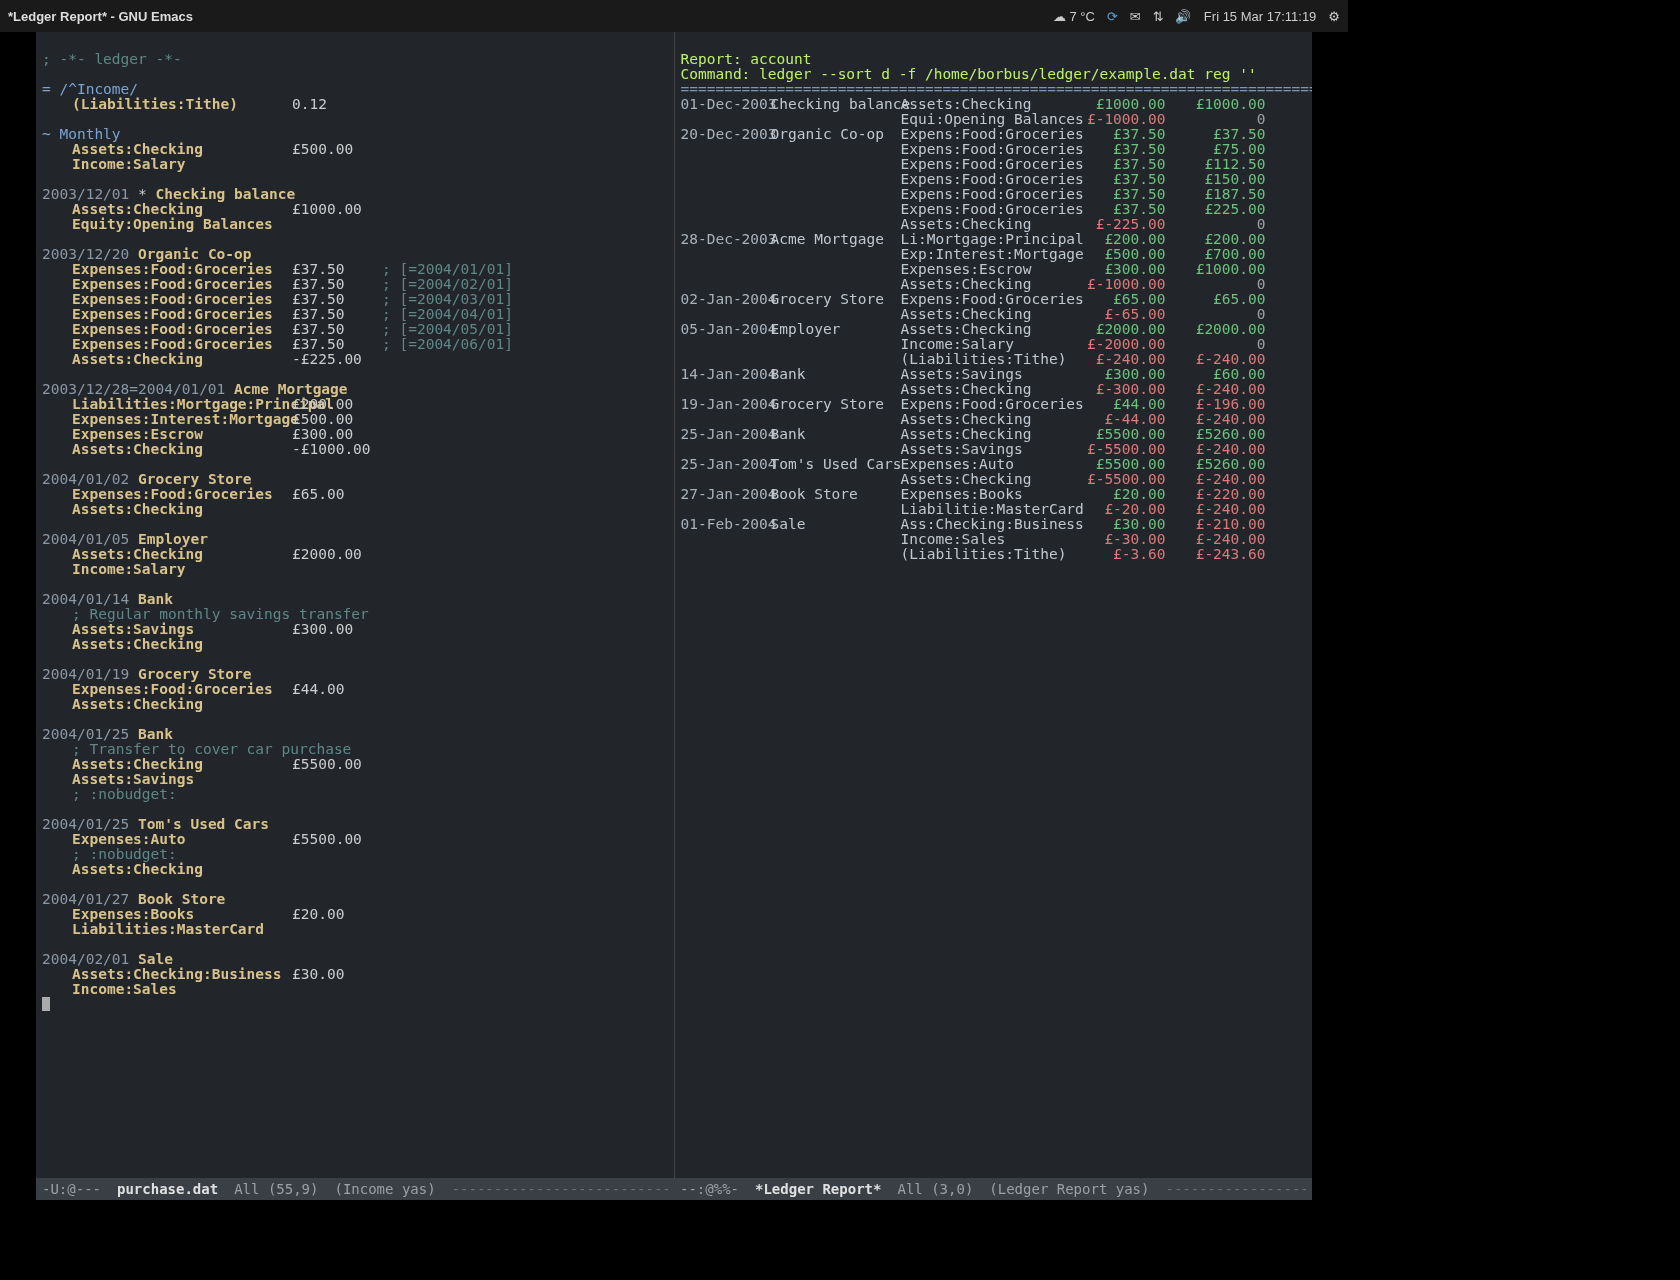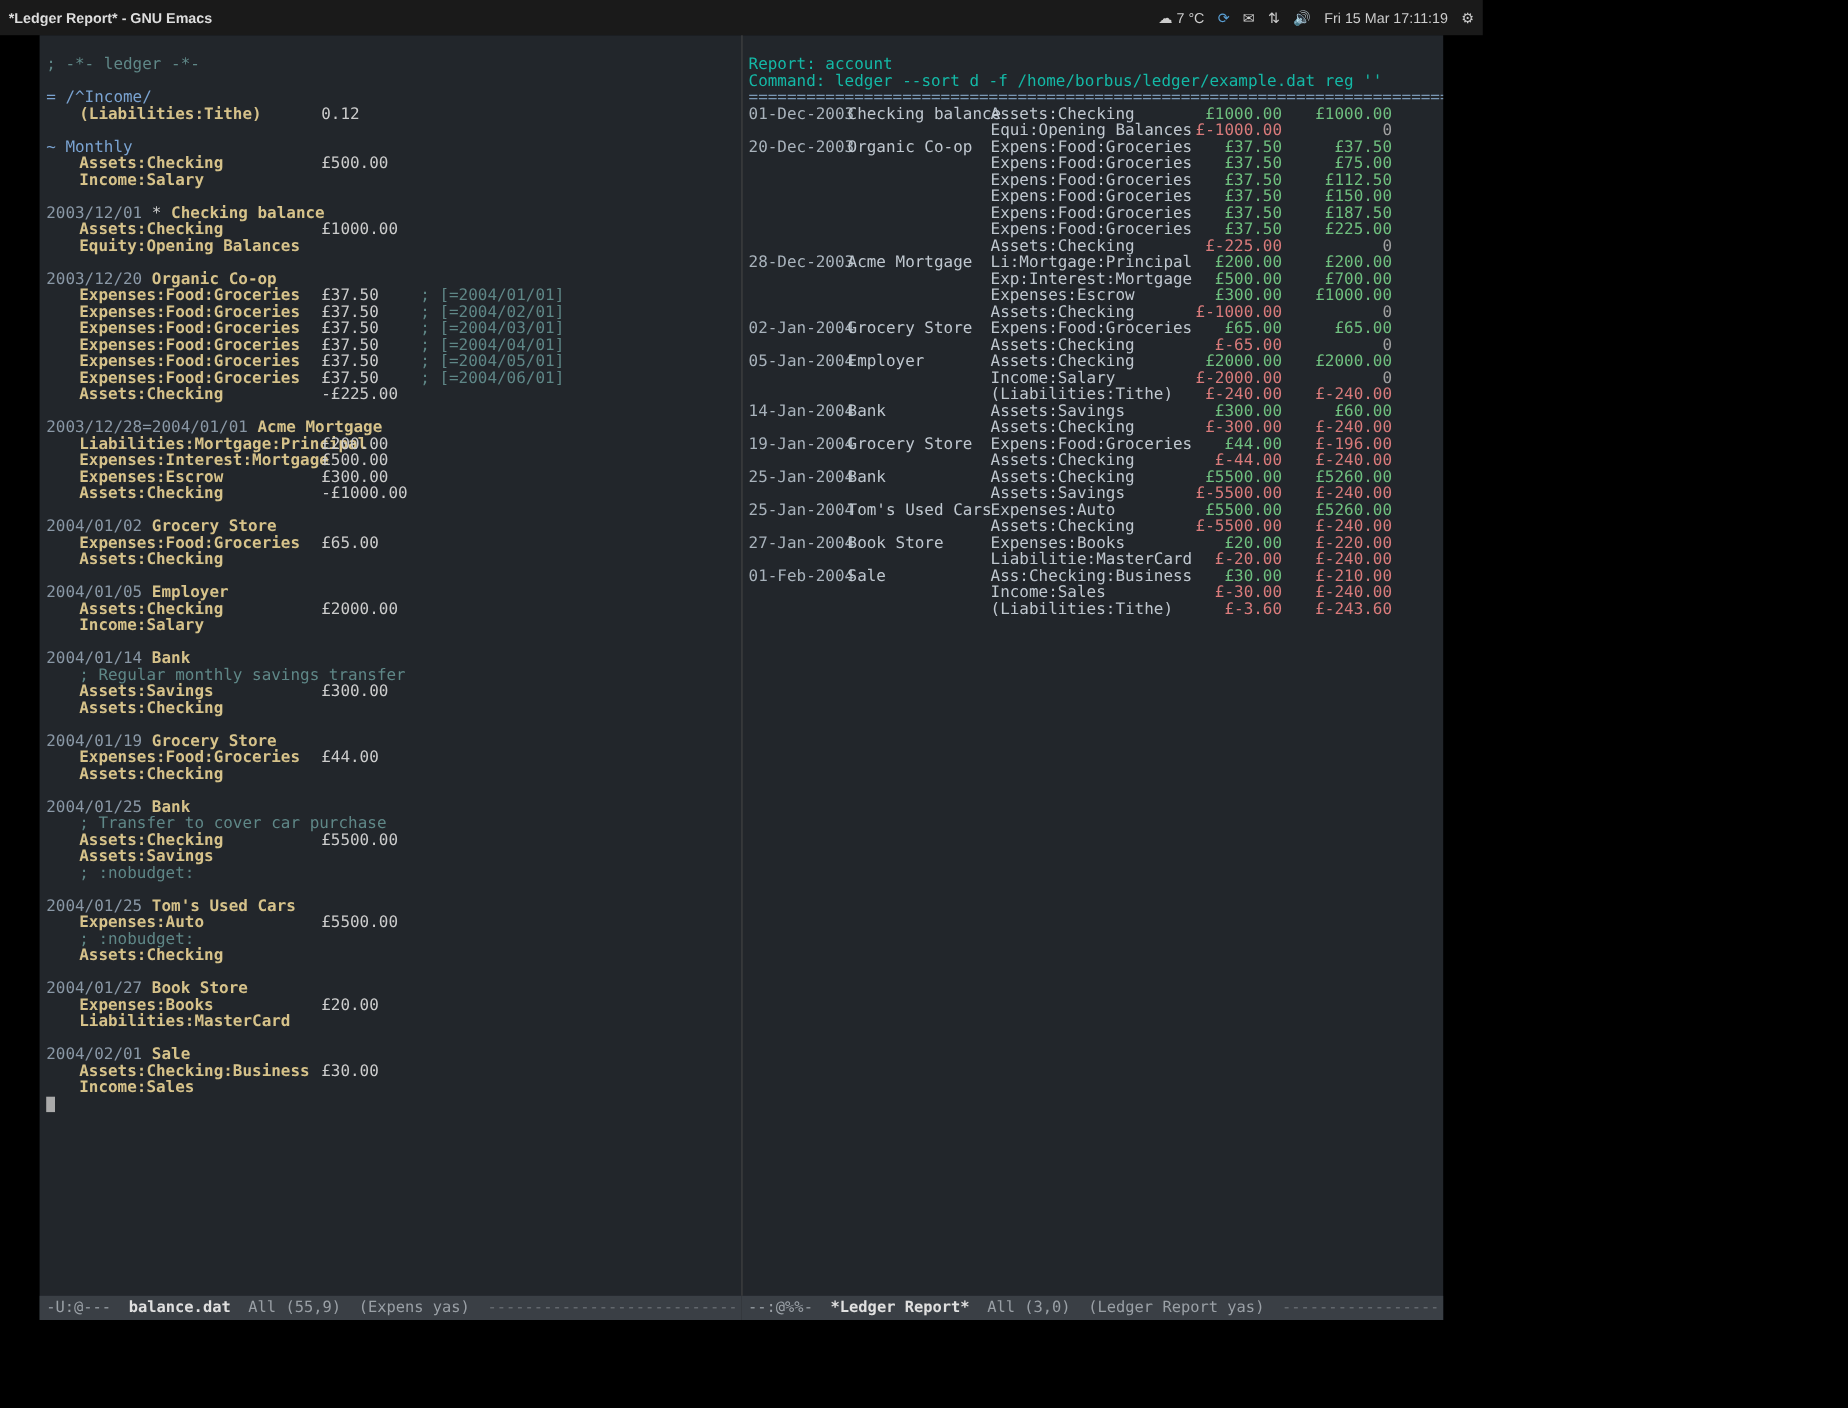--- a/index.html
+++ b/index.html
@@ -23,21 +23,21 @@
   .ln { display: flex; height: 15px; line-height: 15px; }
   .ind1 { width: 30px; }
   .col-l { display:inline-block; }
   .amt  { display:inline-block; }
   .c-date { color:#8a98a6; }
   .c-payee { color:#d6c28a; font-weight:bold; }
   .c-acct { color:#d6c28a; font-weight:bold; }
   .c-amt  { color:#cccccc; }
   .c-cmt  { color:#5f8787; }
   .c-dir  { color:#7aa3d1; }
-  .c-hdr  { color:#14b8a6; }
+  .c-hdr  { color:#bef264; }
   .hr { color:#7a98b5; letter-spacing:0; }
   
   .r-row { display:flex; height:15px; line-height:15px; }
   .rc-date  { width: 90px; color:#a8b2bb; }
   .rc-payee { width: 130px; color:#bfc7cf; }
   .rc-acct  { width: 165px; color:#bfc7cf; }
   .rc-a1    { width: 100px; text-align:right; }
   .rc-a2    { width: 100px; text-align:right; }
   .pos { color:#6fbf7f; }
   .neg { color:#d97b7b; }
@@ -65,23 +65,23 @@
 <div class="emacs">
   <div class="splits">
 
     <div class="pane left" id="pane-left"><div class="ln"><span class="c-cmt">; -*- ledger -*-</span></div><div class="ln">&nbsp;</div><div class="ln"><span class="c-dir">= /^Income/</span></div><div class="ln"><span class="ind1"></span><span class="c-acct col-l" style="width:220px">(Liabilities:Tithe)</span><span class="c-amt amt" style="width:90px">0.12</span></div><div class="ln">&nbsp;</div><div class="ln"><span class="c-dir">~ Monthly</span></div><div class="ln"><span class="ind1"></span><span class="c-acct col-l" style="width:220px">Assets:Checking</span><span class="c-amt amt" style="width:90px">£500.00</span></div><div class="ln"><span class="ind1"></span><span class="c-acct col-l" style="width:220px">Income:Salary</span><span class="c-amt amt" style="width:90px"></span></div><div class="ln">&nbsp;</div><div class="ln"><span class="c-date">2003/12/01</span><span> * </span><span class="c-payee">Checking balance</span></div><div class="ln"><span class="ind1"></span><span class="c-acct col-l" style="width:220px">Assets:Checking</span><span class="c-amt amt" style="width:90px">£1000.00</span></div><div class="ln"><span class="ind1"></span><span class="c-acct col-l" style="width:220px">Equity:Opening Balances</span><span class="c-amt amt" style="width:90px"></span></div><div class="ln">&nbsp;</div><div class="ln"><span class="c-date">2003/12/20</span><span> </span><span class="c-payee">Organic Co-op</span></div><div class="ln"><span class="ind1"></span><span class="c-acct col-l" style="width:220px">Expenses:Food:Groceries</span><span class="c-amt amt" style="width:90px">£37.50</span>   <span class="c-cmt">; [=2004/01/01]</span></div><div class="ln"><span class="ind1"></span><span class="c-acct col-l" style="width:220px">Expenses:Food:Groceries</span><span class="c-amt amt" style="width:90px">£37.50</span>   <span class="c-cmt">; [=2004/02/01]</span></div><div class="ln"><span class="ind1"></span><span class="c-acct col-l" style="width:220px">Expenses:Food:Groceries</span><span class="c-amt amt" style="width:90px">£37.50</span>   <span class="c-cmt">; [=2004/03/01]</span></div><div class="ln"><span class="ind1"></span><span class="c-acct col-l" style="width:220px">Expenses:Food:Groceries</span><span class="c-amt amt" style="width:90px">£37.50</span>   <span class="c-cmt">; [=2004/04/01]</span></div><div class="ln"><span class="ind1"></span><span class="c-acct col-l" style="width:220px">Expenses:Food:Groceries</span><span class="c-amt amt" style="width:90px">£37.50</span>   <span class="c-cmt">; [=2004/05/01]</span></div><div class="ln"><span class="ind1"></span><span class="c-acct col-l" style="width:220px">Expenses:Food:Groceries</span><span class="c-amt amt" style="width:90px">£37.50</span>   <span class="c-cmt">; [=2004/06/01]</span></div><div class="ln"><span class="ind1"></span><span class="c-acct col-l" style="width:220px">Assets:Checking</span><span class="c-amt amt" style="width:90px">-£225.00</span></div><div class="ln">&nbsp;</div><div class="ln"><span class="c-date">2003/12/28=2004/01/01</span><span> </span><span class="c-payee">Acme Mortgage</span></div><div class="ln"><span class="ind1"></span><span class="c-acct col-l" style="width:220px">Liabilities:Mortgage:Principal</span><span class="c-amt amt" style="width:90px">£200.00</span></div><div class="ln"><span class="ind1"></span><span class="c-acct col-l" style="width:220px">Expenses:Interest:Mortgage</span><span class="c-amt amt" style="width:90px">£500.00</span></div><div class="ln"><span class="ind1"></span><span class="c-acct col-l" style="width:220px">Expenses:Escrow</span><span class="c-amt amt" style="width:90px">£300.00</span></div><div class="ln"><span class="ind1"></span><span class="c-acct col-l" style="width:220px">Assets:Checking</span><span class="c-amt amt" style="width:90px">-£1000.00</span></div><div class="ln">&nbsp;</div><div class="ln"><span class="c-date">2004/01/02</span><span> </span><span class="c-payee">Grocery Store</span></div><div class="ln"><span class="ind1"></span><span class="c-acct col-l" style="width:220px">Expenses:Food:Groceries</span><span class="c-amt amt" style="width:90px">£65.00</span></div><div class="ln"><span class="ind1"></span><span class="c-acct col-l" style="width:220px">Assets:Checking</span><span class="c-amt amt" style="width:90px"></span></div><div class="ln">&nbsp;</div><div class="ln"><span class="c-date">2004/01/05</span><span> </span><span class="c-payee">Employer</span></div><div class="ln"><span class="ind1"></span><span class="c-acct col-l" style="width:220px">Assets:Checking</span><span class="c-amt amt" style="width:90px">£2000.00</span></div><div class="ln"><span class="ind1"></span><span class="c-acct col-l" style="width:220px">Income:Salary</span><span class="c-amt amt" style="width:90px"></span></div><div class="ln">&nbsp;</div><div class="ln"><span class="c-date">2004/01/14</span><span> </span><span class="c-payee">Bank</span></div><div class="ln"><span class="ind1"></span><span class="c-cmt">; Regular monthly savings transfer</span></div><div class="ln"><span class="ind1"></span><span class="c-acct col-l" style="width:220px">Assets:Savings</span><span class="c-amt amt" style="width:90px">£300.00</span></div><div class="ln"><span class="ind1"></span><span class="c-acct col-l" style="width:220px">Assets:Checking</span><span class="c-amt amt" style="width:90px"></span></div><div class="ln">&nbsp;</div><div class="ln"><span class="c-date">2004/01/19</span><span> </span><span class="c-payee">Grocery Store</span></div><div class="ln"><span class="ind1"></span><span class="c-acct col-l" style="width:220px">Expenses:Food:Groceries</span><span class="c-amt amt" style="width:90px">£44.00</span></div><div class="ln"><span class="ind1"></span><span class="c-acct col-l" style="width:220px">Assets:Checking</span><span class="c-amt amt" style="width:90px"></span></div><div class="ln">&nbsp;</div><div class="ln"><span class="c-date">2004/01/25</span><span> </span><span class="c-payee">Bank</span></div><div class="ln"><span class="ind1"></span><span class="c-cmt">; Transfer to cover car purchase</span></div><div class="ln"><span class="ind1"></span><span class="c-acct col-l" style="width:220px">Assets:Checking</span><span class="c-amt amt" style="width:90px">£5500.00</span></div><div class="ln"><span class="ind1"></span><span class="c-acct col-l" style="width:220px">Assets:Savings</span><span class="c-amt amt" style="width:90px"></span></div><div class="ln"><span class="ind1"></span><span class="c-cmt">; :nobudget:</span></div><div class="ln">&nbsp;</div><div class="ln"><span class="c-date">2004/01/25</span><span> </span><span class="c-payee">Tom's Used Cars</span></div><div class="ln"><span class="ind1"></span><span class="c-acct col-l" style="width:220px">Expenses:Auto</span><span class="c-amt amt" style="width:90px">£5500.00</span></div><div class="ln"><span class="ind1"></span><span class="c-cmt">; :nobudget:</span></div><div class="ln"><span class="ind1"></span><span class="c-acct col-l" style="width:220px">Assets:Checking</span><span class="c-amt amt" style="width:90px"></span></div><div class="ln">&nbsp;</div><div class="ln"><span class="c-date">2004/01/27</span><span> </span><span class="c-payee">Book Store</span></div><div class="ln"><span class="ind1"></span><span class="c-acct col-l" style="width:220px">Expenses:Books</span><span class="c-amt amt" style="width:90px">£20.00</span></div><div class="ln"><span class="ind1"></span><span class="c-acct col-l" style="width:220px">Liabilities:MasterCard</span><span class="c-amt amt" style="width:90px"></span></div><div class="ln">&nbsp;</div><div class="ln"><span class="c-date">2004/02/01</span><span> </span><span class="c-payee">Sale</span></div><div class="ln"><span class="ind1"></span><span class="c-acct col-l" style="width:220px">Assets:Checking:Business</span><span class="c-amt amt" style="width:90px">£30.00</span></div><div class="ln"><span class="ind1"></span><span class="c-acct col-l" style="width:220px">Income:Sales</span><span class="c-amt amt" style="width:90px"></span></div><div class="ln"><span class="cursor"></span></div></div>
 
     <div class="pane right" id="pane-right"><div class="ln"><span class="c-hdr">Report: account</span></div><div class="ln"><span class="c-hdr">Command: ledger --sort d -f /home/borbus/ledger/example.dat reg ''</span></div><div class="ln hr">====================================================================================================</div><div class="r-row"><span class="rc-date">01-Dec-2003</span><span class="rc-payee">Checking balance</span><span class="rc-acct">Assets:Checking</span><span class="rc-a1 pos">£1000.00</span><span class="rc-a2 pos">£1000.00</span></div><div class="r-row"><span class="rc-date"></span><span class="rc-payee"></span><span class="rc-acct">Equi:Opening Balances</span><span class="rc-a1 neg">£-1000.00</span><span class="rc-a2 zero">0</span></div><div class="r-row"><span class="rc-date">20-Dec-2003</span><span class="rc-payee">Organic Co-op</span><span class="rc-acct">Expens:Food:Groceries</span><span class="rc-a1 pos">£37.50</span><span class="rc-a2 pos">£37.50</span></div><div class="r-row"><span class="rc-date"></span><span class="rc-payee"></span><span class="rc-acct">Expens:Food:Groceries</span><span class="rc-a1 pos">£37.50</span><span class="rc-a2 pos">£75.00</span></div><div class="r-row"><span class="rc-date"></span><span class="rc-payee"></span><span class="rc-acct">Expens:Food:Groceries</span><span class="rc-a1 pos">£37.50</span><span class="rc-a2 pos">£112.50</span></div><div class="r-row"><span class="rc-date"></span><span class="rc-payee"></span><span class="rc-acct">Expens:Food:Groceries</span><span class="rc-a1 pos">£37.50</span><span class="rc-a2 pos">£150.00</span></div><div class="r-row"><span class="rc-date"></span><span class="rc-payee"></span><span class="rc-acct">Expens:Food:Groceries</span><span class="rc-a1 pos">£37.50</span><span class="rc-a2 pos">£187.50</span></div><div class="r-row"><span class="rc-date"></span><span class="rc-payee"></span><span class="rc-acct">Expens:Food:Groceries</span><span class="rc-a1 pos">£37.50</span><span class="rc-a2 pos">£225.00</span></div><div class="r-row"><span class="rc-date"></span><span class="rc-payee"></span><span class="rc-acct">Assets:Checking</span><span class="rc-a1 neg">£-225.00</span><span class="rc-a2 zero">0</span></div><div class="r-row"><span class="rc-date">28-Dec-2003</span><span class="rc-payee">Acme Mortgage</span><span class="rc-acct">Li:Mortgage:Principal</span><span class="rc-a1 pos">£200.00</span><span class="rc-a2 pos">£200.00</span></div><div class="r-row"><span class="rc-date"></span><span class="rc-payee"></span><span class="rc-acct">Exp:Interest:Mortgage</span><span class="rc-a1 pos">£500.00</span><span class="rc-a2 pos">£700.00</span></div><div class="r-row"><span class="rc-date"></span><span class="rc-payee"></span><span class="rc-acct">Expenses:Escrow</span><span class="rc-a1 pos">£300.00</span><span class="rc-a2 pos">£1000.00</span></div><div class="r-row"><span class="rc-date"></span><span class="rc-payee"></span><span class="rc-acct">Assets:Checking</span><span class="rc-a1 neg">£-1000.00</span><span class="rc-a2 zero">0</span></div><div class="r-row"><span class="rc-date">02-Jan-2004</span><span class="rc-payee">Grocery Store</span><span class="rc-acct">Expens:Food:Groceries</span><span class="rc-a1 pos">£65.00</span><span class="rc-a2 pos">£65.00</span></div><div class="r-row"><span class="rc-date"></span><span class="rc-payee"></span><span class="rc-acct">Assets:Checking</span><span class="rc-a1 neg">£-65.00</span><span class="rc-a2 zero">0</span></div><div class="r-row"><span class="rc-date">05-Jan-2004</span><span class="rc-payee">Employer</span><span class="rc-acct">Assets:Checking</span><span class="rc-a1 pos">£2000.00</span><span class="rc-a2 pos">£2000.00</span></div><div class="r-row"><span class="rc-date"></span><span class="rc-payee"></span><span class="rc-acct">Income:Salary</span><span class="rc-a1 neg">£-2000.00</span><span class="rc-a2 zero">0</span></div><div class="r-row"><span class="rc-date"></span><span class="rc-payee"></span><span class="rc-acct">(Liabilities:Tithe)</span><span class="rc-a1 neg">£-240.00</span><span class="rc-a2 neg">£-240.00</span></div><div class="r-row"><span class="rc-date">14-Jan-2004</span><span class="rc-payee">Bank</span><span class="rc-acct">Assets:Savings</span><span class="rc-a1 pos">£300.00</span><span class="rc-a2 pos">£60.00</span></div><div class="r-row"><span class="rc-date"></span><span class="rc-payee"></span><span class="rc-acct">Assets:Checking</span><span class="rc-a1 neg">£-300.00</span><span class="rc-a2 neg">£-240.00</span></div><div class="r-row"><span class="rc-date">19-Jan-2004</span><span class="rc-payee">Grocery Store</span><span class="rc-acct">Expens:Food:Groceries</span><span class="rc-a1 pos">£44.00</span><span class="rc-a2 neg">£-196.00</span></div><div class="r-row"><span class="rc-date"></span><span class="rc-payee"></span><span class="rc-acct">Assets:Checking</span><span class="rc-a1 neg">£-44.00</span><span class="rc-a2 neg">£-240.00</span></div><div class="r-row"><span class="rc-date">25-Jan-2004</span><span class="rc-payee">Bank</span><span class="rc-acct">Assets:Checking</span><span class="rc-a1 pos">£5500.00</span><span class="rc-a2 pos">£5260.00</span></div><div class="r-row"><span class="rc-date"></span><span class="rc-payee"></span><span class="rc-acct">Assets:Savings</span><span class="rc-a1 neg">£-5500.00</span><span class="rc-a2 neg">£-240.00</span></div><div class="r-row"><span class="rc-date">25-Jan-2004</span><span class="rc-payee">Tom's Used Cars</span><span class="rc-acct">Expenses:Auto</span><span class="rc-a1 pos">£5500.00</span><span class="rc-a2 pos">£5260.00</span></div><div class="r-row"><span class="rc-date"></span><span class="rc-payee"></span><span class="rc-acct">Assets:Checking</span><span class="rc-a1 neg">£-5500.00</span><span class="rc-a2 neg">£-240.00</span></div><div class="r-row"><span class="rc-date">27-Jan-2004</span><span class="rc-payee">Book Store</span><span class="rc-acct">Expenses:Books</span><span class="rc-a1 pos">£20.00</span><span class="rc-a2 neg">£-220.00</span></div><div class="r-row"><span class="rc-date"></span><span class="rc-payee"></span><span class="rc-acct">Liabilitie:MasterCard</span><span class="rc-a1 neg">£-20.00</span><span class="rc-a2 neg">£-240.00</span></div><div class="r-row"><span class="rc-date">01-Feb-2004</span><span class="rc-payee">Sale</span><span class="rc-acct">Ass:Checking:Business</span><span class="rc-a1 pos">£30.00</span><span class="rc-a2 neg">£-210.00</span></div><div class="r-row"><span class="rc-date"></span><span class="rc-payee"></span><span class="rc-acct">Income:Sales</span><span class="rc-a1 neg">£-30.00</span><span class="rc-a2 neg">£-240.00</span></div><div class="r-row"><span class="rc-date"></span><span class="rc-payee"></span><span class="rc-acct">(Liabilities:Tithe)</span><span class="rc-a1 neg">£-3.60</span><span class="rc-a2 neg">£-243.60</span></div></div>
   </div>
   <div class="modelines">
     <div class="modeline">
       <span class="seg">-U:@---</span>
-      <span class="seg buf">balance.dat</span>
+      <span class="seg buf">purchase.dat</span>
       <span class="seg">All (55,9)</span>
-      <span class="seg">(Expens yas)</span>
+      <span class="seg">(Income yas)</span>
       <span class="ml-dash">---------------------------------------------------------------------------------------------------</span>
     </div>
     <div class="modeline">
       <span class="seg">--:@%%-</span>
       <span class="seg buf">*Ledger Report*</span>
       <span class="seg">All (3,0)</span>
       <span class="seg">(Ledger Report yas)</span>
       <span class="ml-dash">---------------------------------------------------------------------------------------------------</span>
     </div>
   </div>

